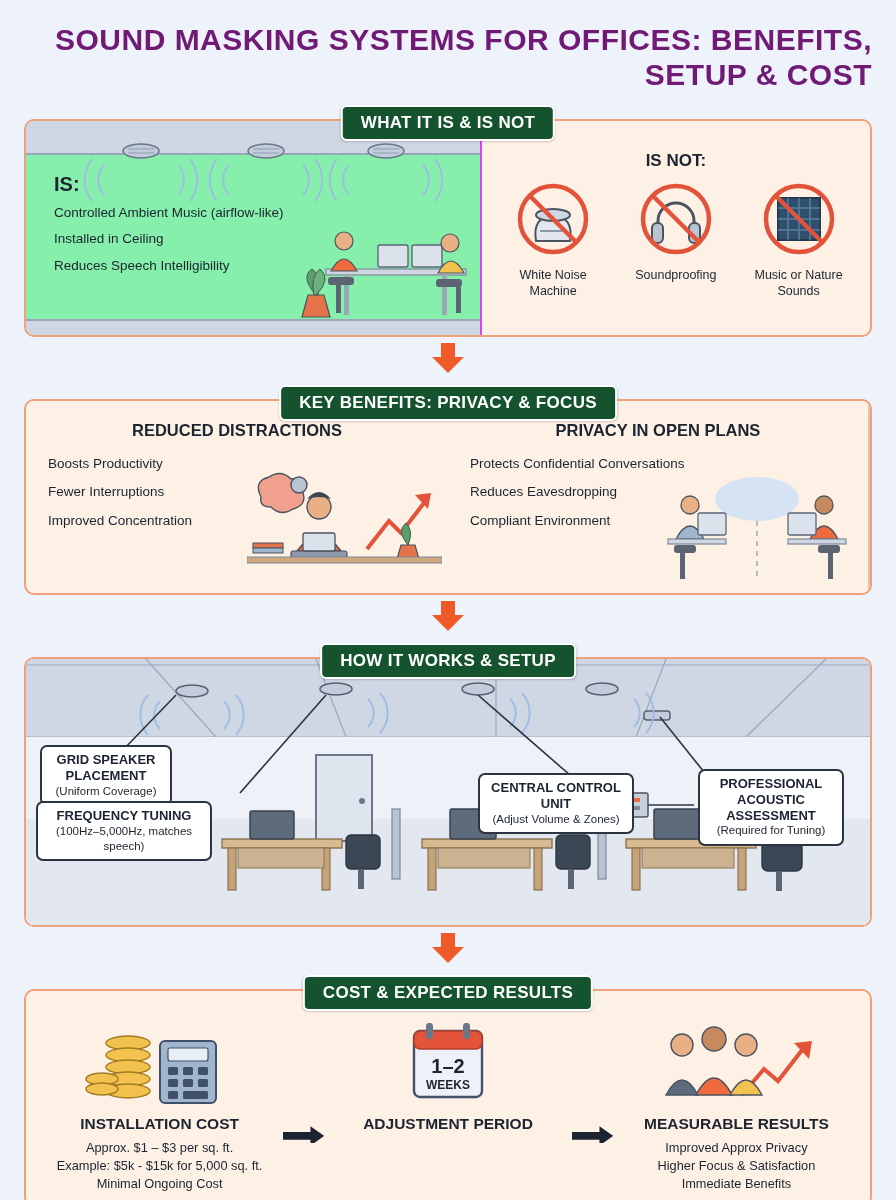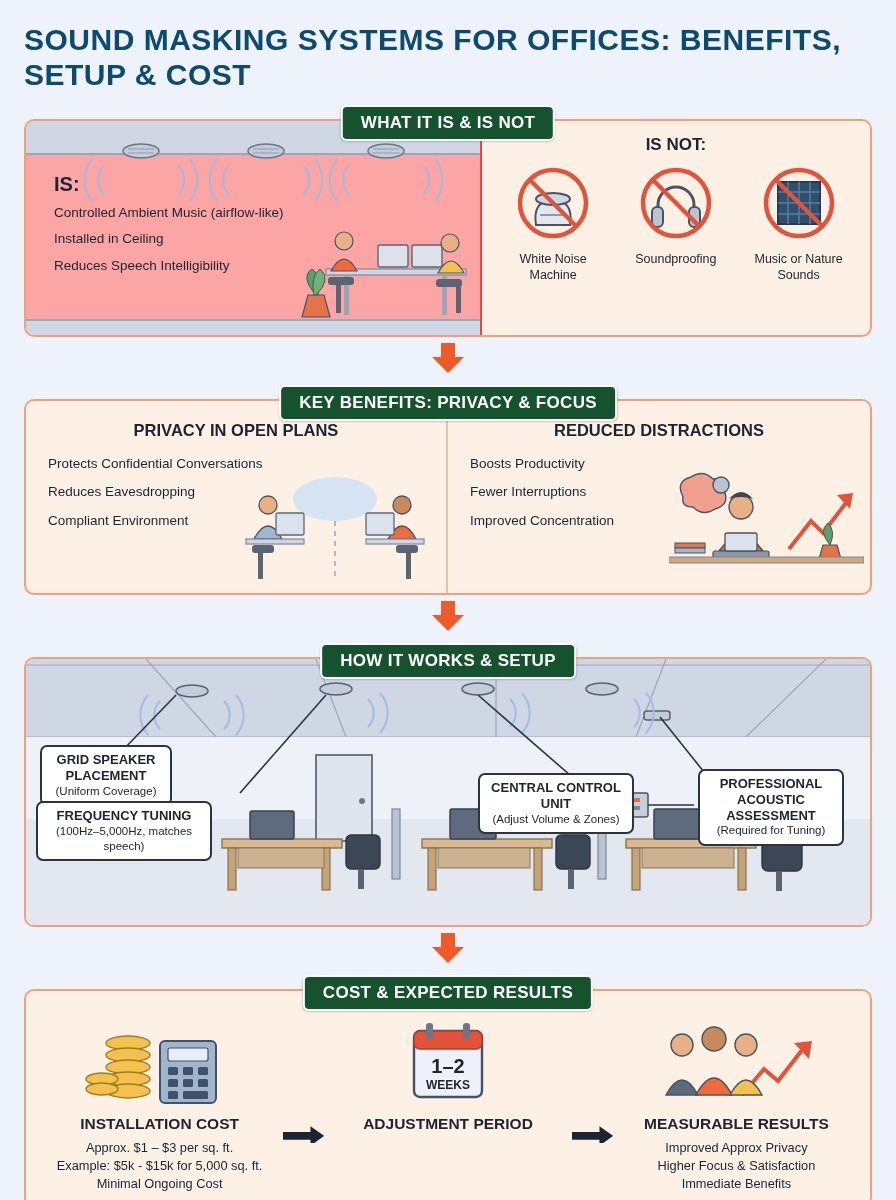--- a/index.html
+++ b/index.html
@@ -7,27 +7,27 @@
     width: 896px; height: 1200px;
     background: #eef2fb;
     font-family: "Liberation Sans", sans-serif;
     color: #1b2430;
     overflow: hidden;
   }
   .page { position: relative; width: 896px; height: 1200px; padding: 0 24px; }
 
   
   .title {
-    text-align: left;
+    text-align: right;
     font-size: 30px;
     font-weight: bold;
     letter-spacing: 0.5px;
     line-height: 1.18;
     padding-top: 22px;
-    color: #0c4a6e;
+    color: #701a75;
     text-transform: uppercase;
   }
 
   
   .section { position: relative; margin-top: 26px; }
   .badge {
     position: absolute; top: -14px; left: 50%; transform: translateX(-50%);
     background: #14532d; color: #fff; font-weight: bold; font-size: 17px;
     padding: 6px 18px; border-radius: 6px; white-space: nowrap;
     border: 2px solid #ffffff;
@@ -43,40 +43,40 @@
   }
   .arrow-down {
     width: 100%; display: flex; justify-content: center;
     margin: 6px 0 0 0; height: 30px;
   }
   .arrow-down svg { display: block; }
 
   
   .s1 .panel { display: flex; height: 218px; padding: 0; background: #fdf1e6; }
   .s1-left {
-    width: 54%; background: #fca5a5; position: relative; border-right: 2px solid #ef4444;
+    width: 54%; background: #86efac; position: relative; border-right: 2px solid #d946ef;
   }
   .s1-left .ceiling {
     position: absolute; top: 0; left: 0; right: 0; height: 34px;
     background: #cfd7e4; border-bottom: 2px solid #9aa7bb;
   }
   .s1-left .floor {
     position: absolute; bottom: 0; left: 0; right: 0; height: 16px;
     background: #cfd7e4; border-top: 2px solid #9aa7bb;
   }
   .is-label {
     position: absolute; left: 28px; top: 52px;
     font-size: 20px; font-weight: bold;
   }
   .is-list {
     position: absolute; left: 28px; top: 82px; width: 230px;
     font-size: 13.5px; line-height: 1.45;
   }
   .is-list li { list-style: none; margin-bottom: 7px; }
-  .s1-right { width: 46%; position: relative; padding: 14px 10px 10px; }
+  .s1-right { width: 46%; position: relative; padding: 30px 10px 10px; }
   .isnot-title { text-align: center; font-size: 17px; font-weight: bold; margin-bottom: 8px; }
   .isnot-row { display: flex; justify-content: space-around; align-items: flex-start; }
   .isnot-item { width: 32%; text-align: center; }
   .isnot-item .cap { font-size: 12.5px; line-height: 1.3; margin-top: 8px; }
   .novec { position: relative; width: 86px; height: 80px; margin: 0 auto; }
 
   
   .s2 .panel { height: 196px; display: flex; }
   .s2 .col { width: 50%; position: relative; padding: 20px 16px 10px; }
   .s2 .col.left { border-right: 2px solid #e2c3ab; }
@@ -241,20 +241,49 @@
   <div class="arrow-down">
     <svg width="36" height="30" viewBox="0 0 36 30">
         <path d="M11 0 h14 v14 h9 l-16 16 l-16 -16 h9 z" fill="#f05a28"></path>
       </svg>
   </div>
 
   <div class="section s2">
     <div class="badge">KEY BENEFITS: PRIVACY &amp; FOCUS</div>
     <div class="panel">
 
+      <div class="col">
+        <h3>REDUCED DISTRACTIONS</h3>
+        <ul>
+          <li>Boosts Productivity</li>
+          <li>Fewer Interruptions</li>
+          <li>Improved Concentration</li>
+        </ul>
+        <svg class="art" width="195" height="120" viewBox="0 0 195 120">
+
+          <path d="M14 28 q-8 -16 8 -20 q12 -8 22 2 q14 -2 12 14 q4 12 -10 16 q-12 8 -22 -2 q-12 0 -10 -10z" fill="#f0a08c" stroke="#4a5360" stroke-width="1.4"></path>
+          <circle cx="52" cy="16" r="8" fill="#b9c3d2" stroke="#4a5360" stroke-width="1.4"></circle>
+
+          <path d="M120 80 l22 -28 l12 12 l26 -34" fill="none" stroke="#e2533a" stroke-width="4"></path>
+          <path d="M168 26 l16 -2 l-3 16 z" fill="#e2533a"></path>
+
+          <circle cx="72" cy="38" r="12" fill="#e9b086" stroke="#4a5360" stroke-width="1.4"></circle>
+          <path d="M60 30 q12 -14 24 0 q-12 -4 -24 0z" fill="#3d4653"></path>
+          <path d="M50 82 q22 -30 44 0 z" fill="#ef6a3d" stroke="#4a5360" stroke-width="1.4"></path>
+          <rect x="44" y="82" width="56" height="7" rx="2" fill="#8d99ab" stroke="#4a5360" stroke-width="1.2"></rect>
+          <rect x="56" y="64" width="32" height="18" rx="2" fill="#dbe2ec" stroke="#4a5360" stroke-width="1.3"></rect>
+
+          <rect x="6" y="74" width="30" height="5" fill="#e4734a" stroke="#4a5360" stroke-width="1"></rect>
+          <rect x="6" y="79" width="30" height="5" fill="#9fb6cd" stroke="#4a5360" stroke-width="1"></rect>
+          <path d="M150 90 l4 -14 h14 l4 14z" fill="#e4734a" stroke="#4a5360" stroke-width="1.2"></path>
+          <path d="M161 76 q-12 -14 -2 -22 q8 8 2 22z" fill="#5d9e6e" stroke="#3f5c47" stroke-width="1"></path>
+          <rect x="0" y="88" width="195" height="6" fill="#cfa87e" stroke="#7c889a" stroke-width="1"></rect>
+        </svg>
+      </div>
+
       <div class="col left">
         <h3>PRIVACY IN OPEN PLANS</h3>
         <ul>
           <li>Protects Confidential Conversations</li>
           <li>Reduces Eavesdropping</li>
           <li>Compliant Environment</li>
         </ul>
         <svg class="art" width="210" height="120" viewBox="0 0 210 120">
           <ellipse cx="105" cy="30" rx="42" ry="22" fill="#cfe0f5" opacity="0.85"></ellipse>
           <line x1="105" y1="52" x2="105" y2="112" stroke="#9aa7bb" stroke-width="1.5" stroke-dasharray="5 5"></line>
@@ -265,49 +294,20 @@
           <rect x="46" y="44" width="28" height="22" rx="2" fill="#dbe2ec" stroke="#5c6778" stroke-width="1.3"></rect>
           <rect x="22" y="76" width="22" height="8" rx="3" fill="#5a6473"></rect>
           <rect x="28" y="84" width="5" height="26" fill="#5a6473"></rect>
 
           <circle cx="172" cy="36" r="9" fill="#c68a5e" stroke="#4a5360" stroke-width="1.3"></circle>
           <path d="M158 70 q14 -26 28 0 z" fill="#ef6a3d" stroke="#4a5360" stroke-width="1.3"></path>
           <rect x="136" y="70" width="58" height="5" fill="#cfd6e2" stroke="#7c889a" stroke-width="1.2"></rect>
           <rect x="136" y="44" width="28" height="22" rx="2" fill="#dbe2ec" stroke="#5c6778" stroke-width="1.3"></rect>
           <rect x="166" y="76" width="22" height="8" rx="3" fill="#5a6473"></rect>
           <rect x="176" y="84" width="5" height="26" fill="#5a6473"></rect>
-        </svg>
-      </div>
-
-      <div class="col">
-        <h3>REDUCED DISTRACTIONS</h3>
-        <ul>
-          <li>Boosts Productivity</li>
-          <li>Fewer Interruptions</li>
-          <li>Improved Concentration</li>
-        </ul>
-        <svg class="art" width="195" height="120" viewBox="0 0 195 120">
-
-          <path d="M14 28 q-8 -16 8 -20 q12 -8 22 2 q14 -2 12 14 q4 12 -10 16 q-12 8 -22 -2 q-12 0 -10 -10z" fill="#f0a08c" stroke="#4a5360" stroke-width="1.4"></path>
-          <circle cx="52" cy="16" r="8" fill="#b9c3d2" stroke="#4a5360" stroke-width="1.4"></circle>
-
-          <path d="M120 80 l22 -28 l12 12 l26 -34" fill="none" stroke="#e2533a" stroke-width="4"></path>
-          <path d="M168 26 l16 -2 l-3 16 z" fill="#e2533a"></path>
-
-          <circle cx="72" cy="38" r="12" fill="#e9b086" stroke="#4a5360" stroke-width="1.4"></circle>
-          <path d="M60 30 q12 -14 24 0 q-12 -4 -24 0z" fill="#3d4653"></path>
-          <path d="M50 82 q22 -30 44 0 z" fill="#ef6a3d" stroke="#4a5360" stroke-width="1.4"></path>
-          <rect x="44" y="82" width="56" height="7" rx="2" fill="#8d99ab" stroke="#4a5360" stroke-width="1.2"></rect>
-          <rect x="56" y="64" width="32" height="18" rx="2" fill="#dbe2ec" stroke="#4a5360" stroke-width="1.3"></rect>
-
-          <rect x="6" y="74" width="30" height="5" fill="#e4734a" stroke="#4a5360" stroke-width="1"></rect>
-          <rect x="6" y="79" width="30" height="5" fill="#9fb6cd" stroke="#4a5360" stroke-width="1"></rect>
-          <path d="M150 90 l4 -14 h14 l4 14z" fill="#e4734a" stroke="#4a5360" stroke-width="1.2"></path>
-          <path d="M161 76 q-12 -14 -2 -22 q8 8 2 22z" fill="#5d9e6e" stroke="#3f5c47" stroke-width="1"></path>
-          <rect x="0" y="88" width="195" height="6" fill="#cfa87e" stroke="#7c889a" stroke-width="1"></rect>
         </svg>
       </div>
     </div>
   </div>
 
   <div class="arrow-down">
     <svg width="36" height="30" viewBox="0 0 36 30">
         <path d="M11 0 h14 v14 h9 l-16 16 l-16 -16 h9 z" fill="#f05a28"></path>
       </svg>
   </div>

